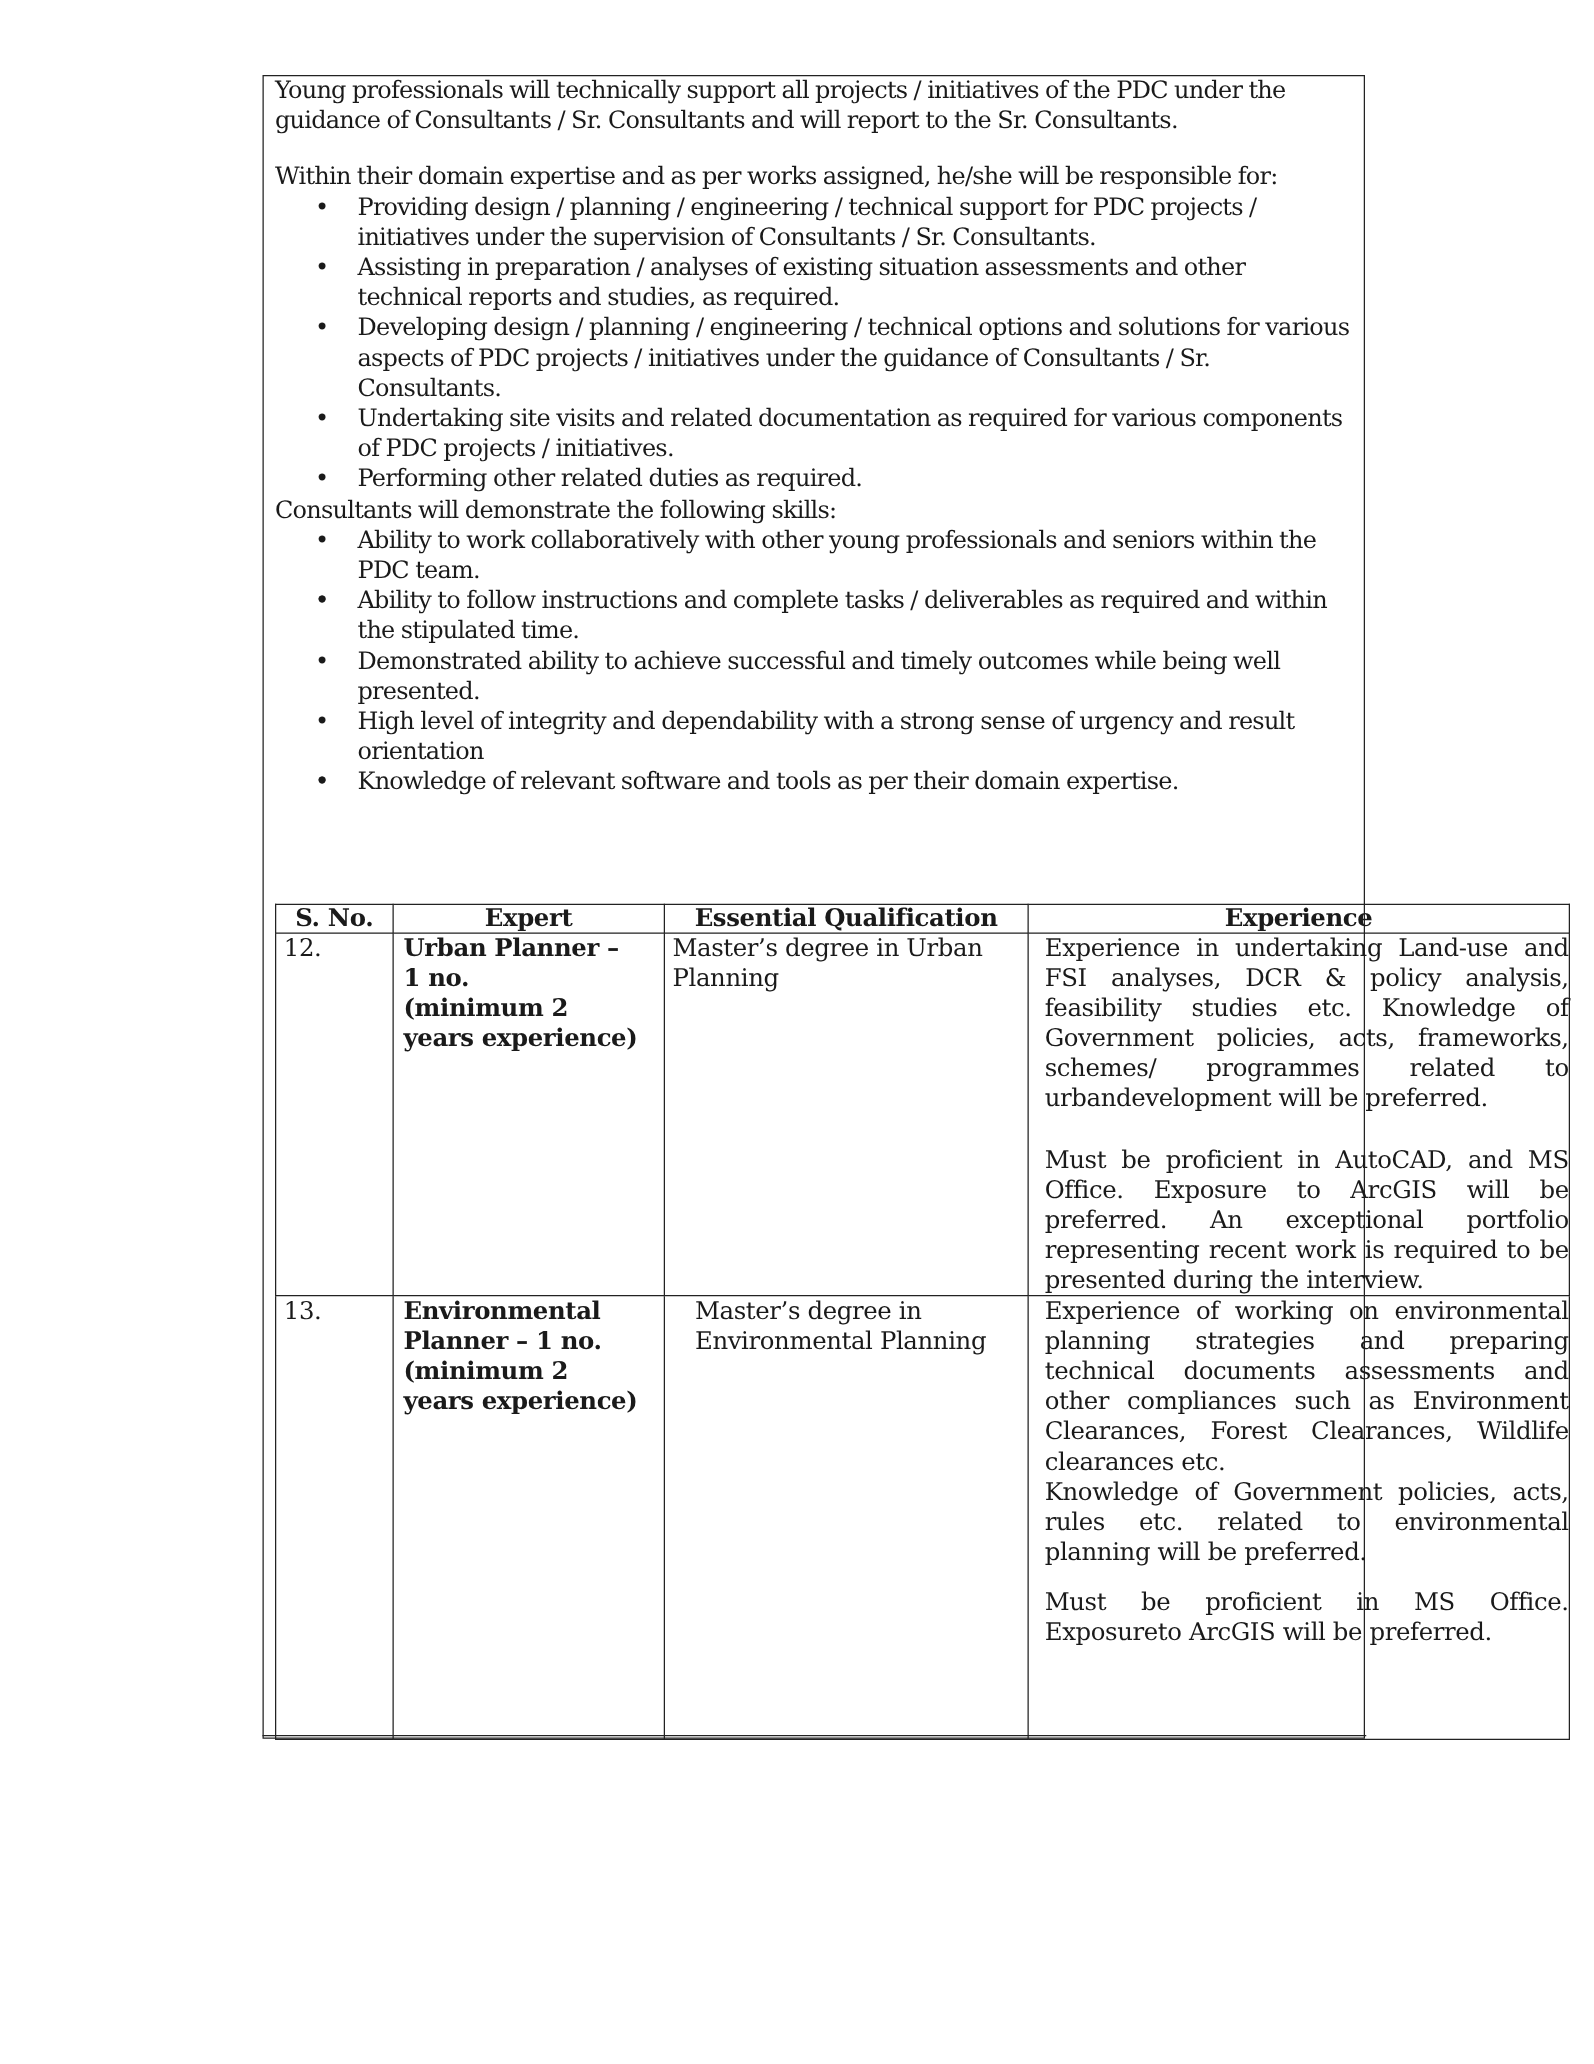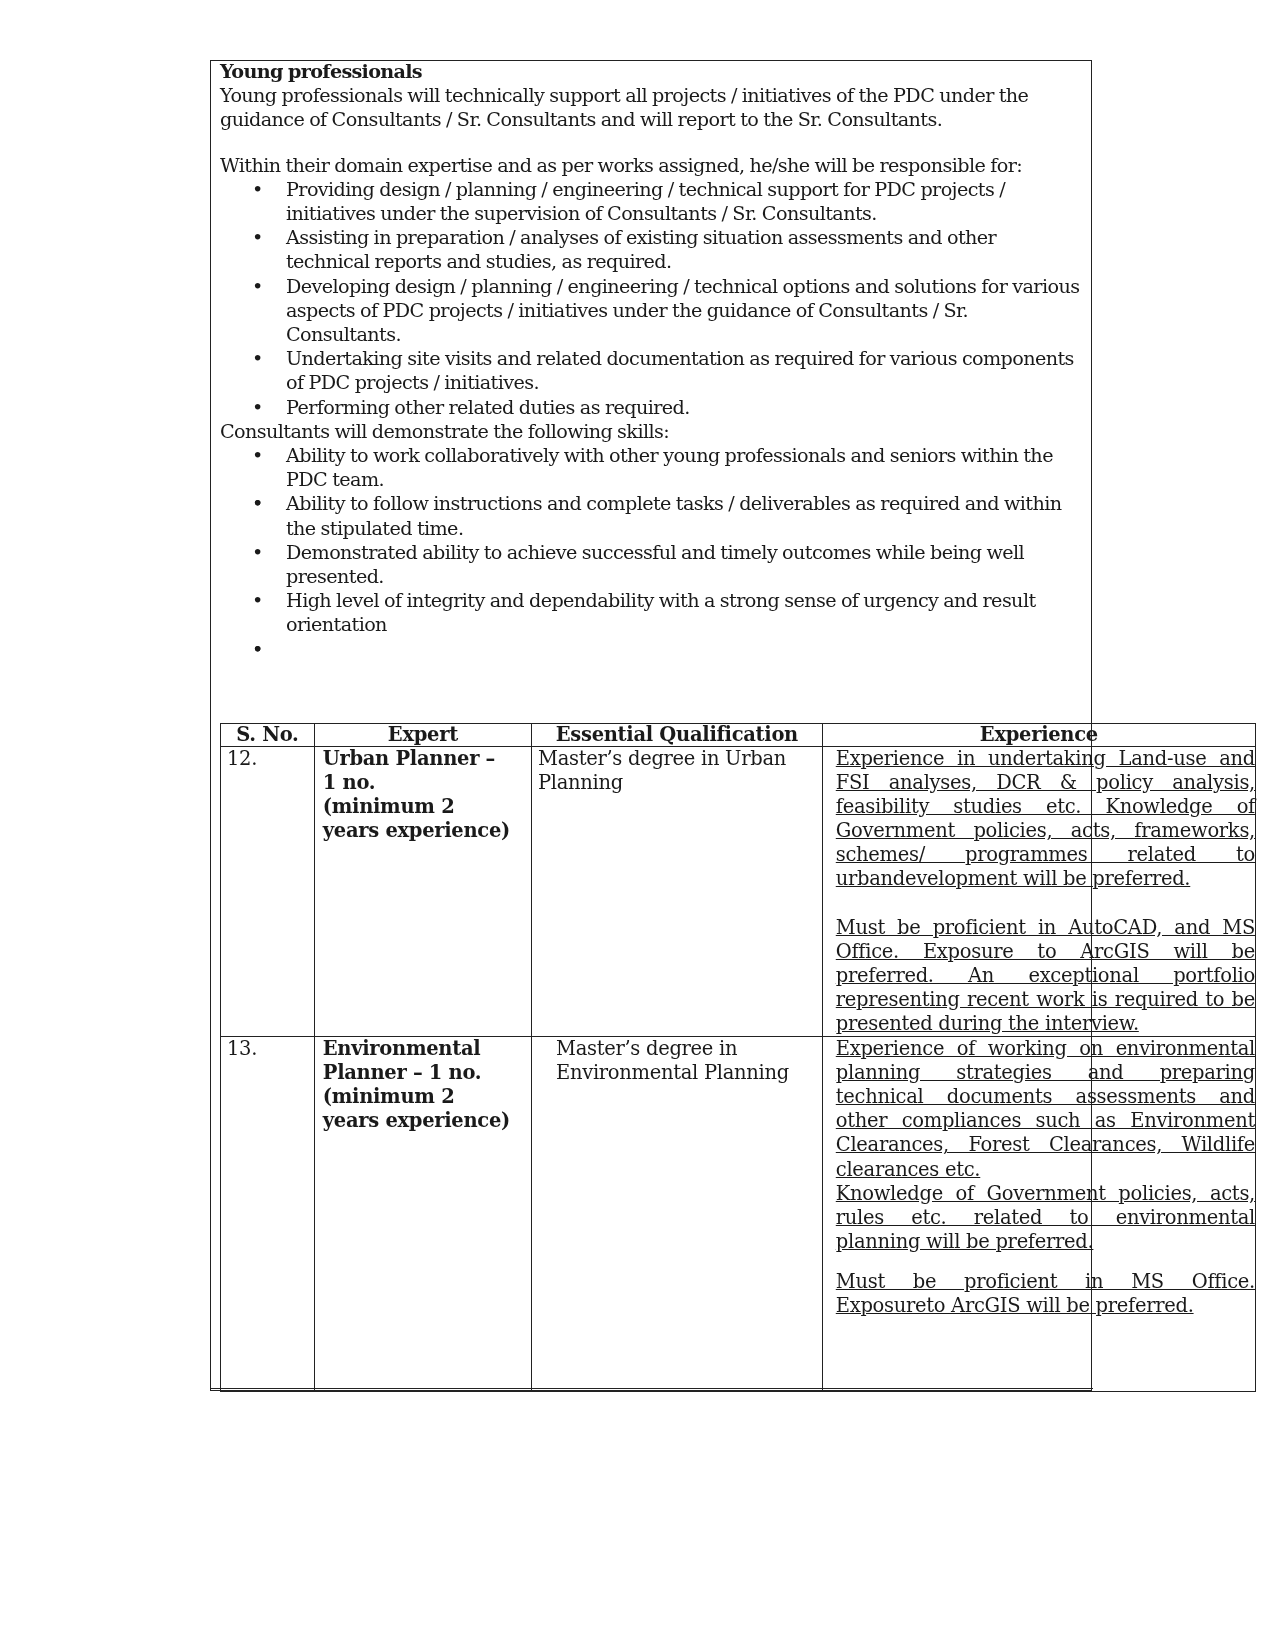--- a/index.html
+++ b/index.html
@@ -90,60 +90,58 @@
       padding-right: 14px;
     }
     table.experts td.expert {
       font-weight: bold;
       padding-left: 8px;
     }
     table.experts td.exp {
       text-align: justify;
       padding-left: 13px;
       padding-right: 0;
-      text-decoration: underline;
     }
     .exp-para { margin: 0; }
     .exp-para.gap { margin-top: 24px; }
     .exp-para.gap-small { margin-top: 16px; }
     .row-12 td { height: 286px; }
     .row-13 td { height: 354px; margin-left: 16px; }
     .row-13 td.qual { padding-left: 24px; }
     .row-13 td.exp { padding-right: 16px; }
     col.c1 { width: 79px; }
     col.c2 { width: 183px; }
     col.c3 { width: 245px; }
     col.c4 { width: 365px; }
   </style>
 </head>
 <body>
 
 <div class="frame"></div>
 <div class="frame-bottom2"></div>
 
 <div class="text-block">
-  <p class="heading">Young professionals</p>
   <p class="para">Young professionals will technically support all projects / initiatives of the PDC under the guidance of Consultants / Sr. Consultants and will report to the Sr. Consultants.</p>
   <p class="para gap-top">Within their domain expertise and as per works assigned, he/she will be responsible for:</p>
   <ul class="bullets">
     <li><span class="bullet">•</span><span>Providing design / planning / engineering / technical support for PDC projects / initiatives under the supervision of Consultants / Sr. Consultants.</span></li>
     <li><span class="bullet">•</span><span>Assisting in preparation / analyses of existing situation assessments and other technical reports and studies, as required.</span></li>
     <li><span class="bullet">•</span><span>Developing design / planning / engineering / technical options and solutions for various aspects of PDC projects / initiatives under the guidance of Consultants / Sr. Consultants.</span></li>
     <li><span class="bullet">•</span><span>Undertaking site visits and related documentation as required for various components of PDC projects / initiatives.</span></li>
     <li><span class="bullet">•</span><span>Performing other related duties as required.</span></li>
   </ul>
   <p class="para">Consultants will demonstrate the following skills:</p>
   <ul class="bullets">
     <li><span class="bullet">•</span><span>Ability to work collaboratively with other young professionals and seniors within the PDC team.</span></li>
     <li><span class="bullet">•</span></li>
     <li><span class="bullet">•</span><span>Ability to follow instructions and complete tasks / deliverables as required and within the stipulated time.</span></li>
     <li><span class="bullet">•</span><span>Demonstrated ability to achieve successful and timely outcomes while being well presented.</span></li>
     <li><span class="bullet">•</span><span>High level of integrity and dependability with a strong sense of urgency and result orientation</span></li>
     <li><span class="bullet">•</span></li>
-    <li><span class="bullet">•</span></li>
+    <li><span class="bullet">•</span><span>Knowledge of relevant software and tools as per their domain expertise.</span></li>
   </ul>
 </div>
 
 <table class="experts">
   <colgroup>
     <col class="c1">
       <col class="c2">
       <col class="c3">
       <col class="c4">
   </colgroup>

